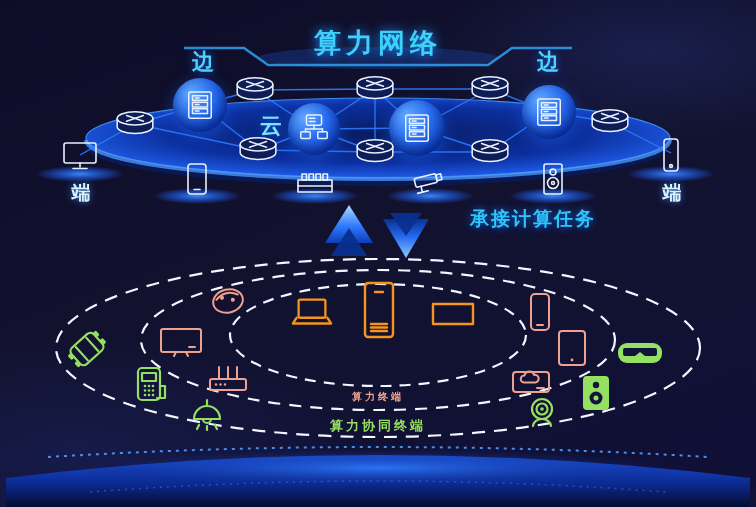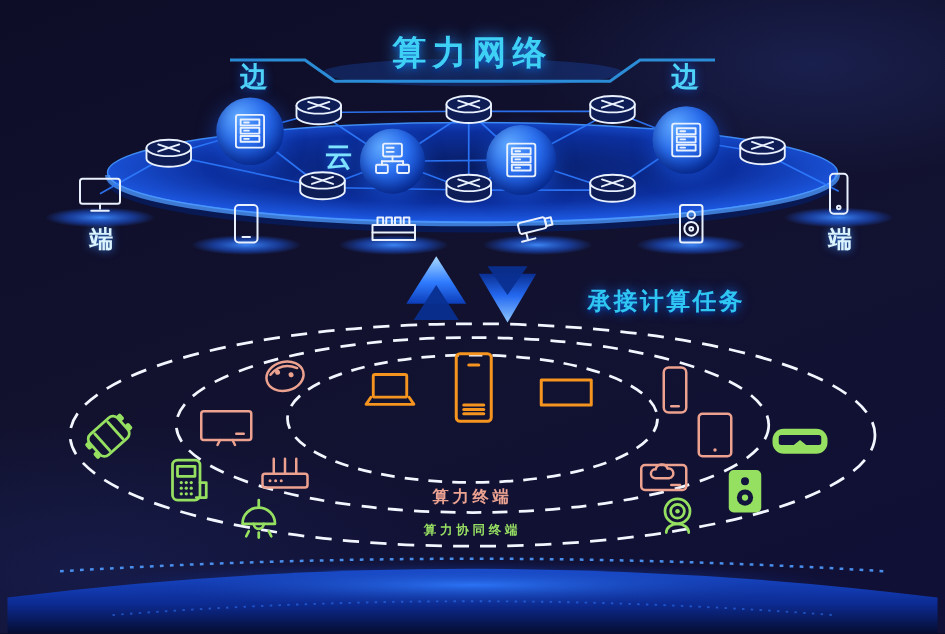--- a/index.html
+++ b/index.html
@@ -16,22 +16,22 @@
   .lbl{position:absolute;transform:translate(-50%,-50%);white-space:nowrap;line-height:1}
   .t-title{font-size:27px;font-weight:bold;letter-spacing:5px;color:#3fd0f6;
     text-shadow:0 0 12px rgba(40,150,255,.95),0 2px 3px rgba(0,40,130,.8)}
   .t-edge{font-size:22px;font-weight:bold;color:#4fd2f8;text-shadow:0 0 8px rgba(20,90,220,.9)}
   .t-cloud{font-size:22px;font-weight:bold;color:#7fe4ff;text-shadow:0 0 8px rgba(20,90,220,.95)}
   .t-term{font-size:19px;font-weight:bold;color:#d9f3ff;text-shadow:0 0 7px rgba(60,140,255,.8)}
   .t-flow{font-size:19px;font-weight:bold;letter-spacing:2px;color:#2fc6f2;
     text-shadow:0 0 9px rgba(20,110,240,.9),0 2px 2px rgba(0,30,110,.7)}
   .t-host{font-size:19px;font-weight:bold;letter-spacing:4px;color:#f5941e;
     text-shadow:0 0 8px rgba(200,100,10,.5)}
-  .t-ring1{font-size:13px;letter-spacing:3px;color:#eda392;font-weight:bold}
-  .t-ring2{font-size:10px;letter-spacing:3px;color:#97df63;font-weight:bold}
+  .t-ring1{font-size:10px;letter-spacing:3px;color:#eda392;font-weight:bold}
+  .t-ring2{font-size:13px;letter-spacing:3px;color:#97df63;font-weight:bold}
   .t-stage{font-size:23px;font-weight:bold;letter-spacing:7px;color:#3fd0f6;
     text-shadow:0 0 12px rgba(50,160,255,1),0 2px 3px rgba(0,40,140,.9)}
   .node{position:absolute;border-radius:50%;
     background:radial-gradient(circle at 32% 28%, #5fa8ff 0%, #2a6ff0 42%, #0d3db8 78%, #0a2f92 100%);
     box-shadow:0 5px 16px rgba(25,90,230,.55), inset 0 -5px 12px rgba(0,18,90,.55);
     display:flex;align-items:center;justify-content:center}
   .icon{position:absolute}
   .icon svg{display:block;width:100%;height:100%;overflow:visible}
   .i-w *{stroke:#e9f1ff;fill:none;stroke-width:1.6;stroke-linecap:round;stroke-linejoin:round}
   .i-o *{stroke:#f5941e;fill:none;stroke-width:2.4;stroke-linecap:round;stroke-linejoin:round}
@@ -319,21 +319,21 @@
   <div class="icon" style="left:660px;top:137px;width:22px;height:36px">
       <svg class="i-w" viewBox="0 0 22 36">
         <rect x="4" y="2" width="14" height="32" rx="3"></rect>
         <circle cx="11" cy="29" r="1.4"></circle>
       </svg>
     </div>
 
   <div class="lbl t-term" style="left:81px;top:192px">端</div>
   <div class="lbl t-term" style="left:672px;top:192px">端</div>
 
-  <div class="lbl t-flow" style="left:533px;top:242px">承接计算任务</div>
+  <div class="lbl t-flow" style="left:533px;top:218px">承接计算任务</div>
 
   <div class="icon" style="left:290px;top:296px;width:44px;height:32px">
       <svg class="i-o" viewBox="0 0 46 32">
         <rect x="9" y="3" width="28" height="19" rx="1.5"></rect>
         <path d="M7,22 L3,28 H43 L39,22"></path>
       </svg>
     </div>
   <div class="icon" style="left:358px;top:281px;width:42px;height:58px">
       <svg class="i-o" viewBox="0 0 42 58">
         <rect x="7" y="2" width="28" height="54" rx="3"></rect>

